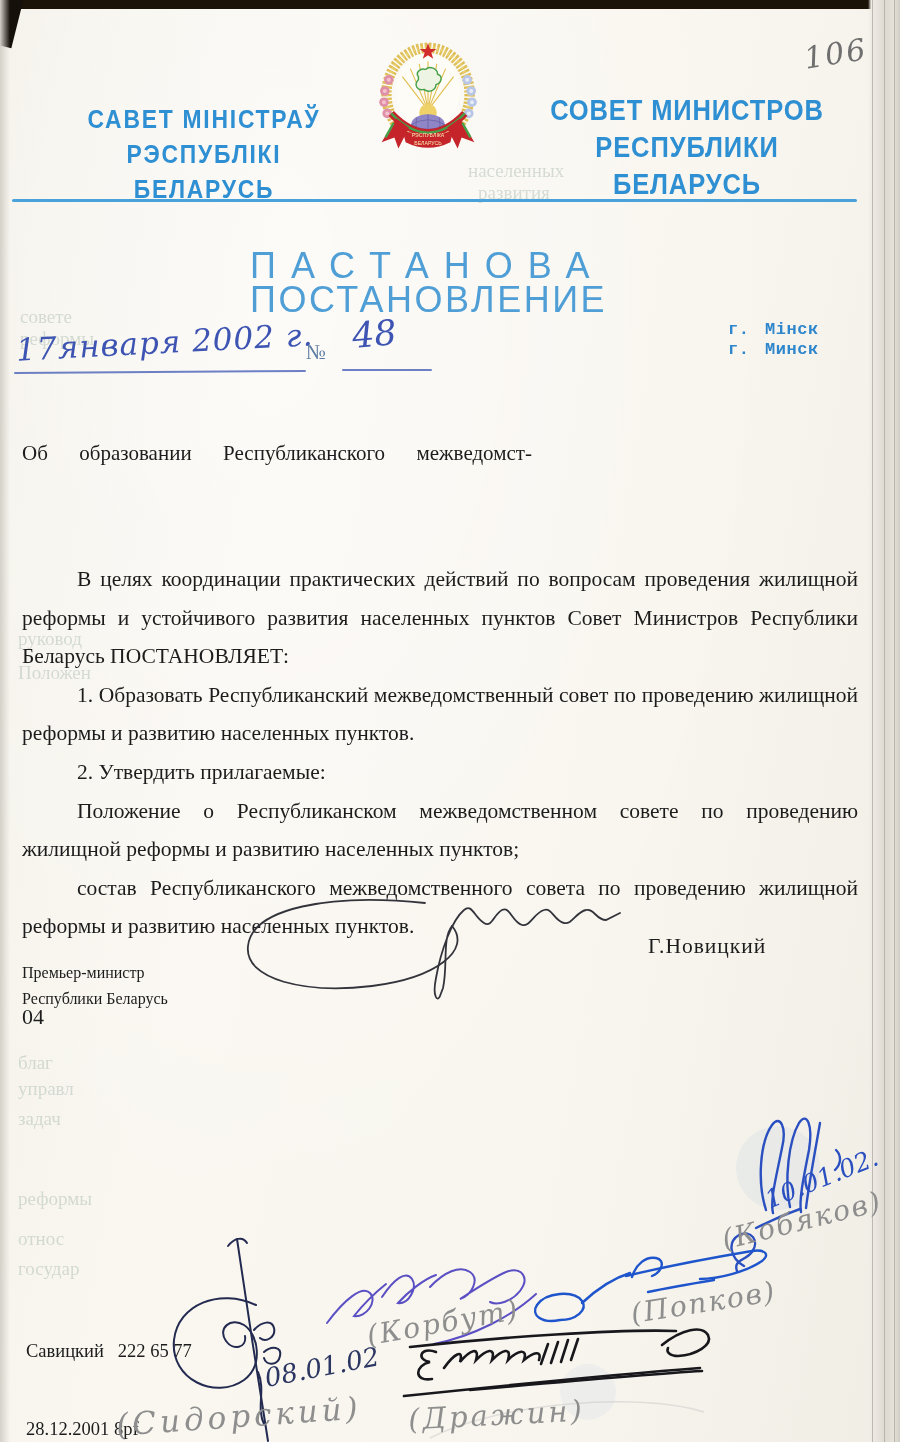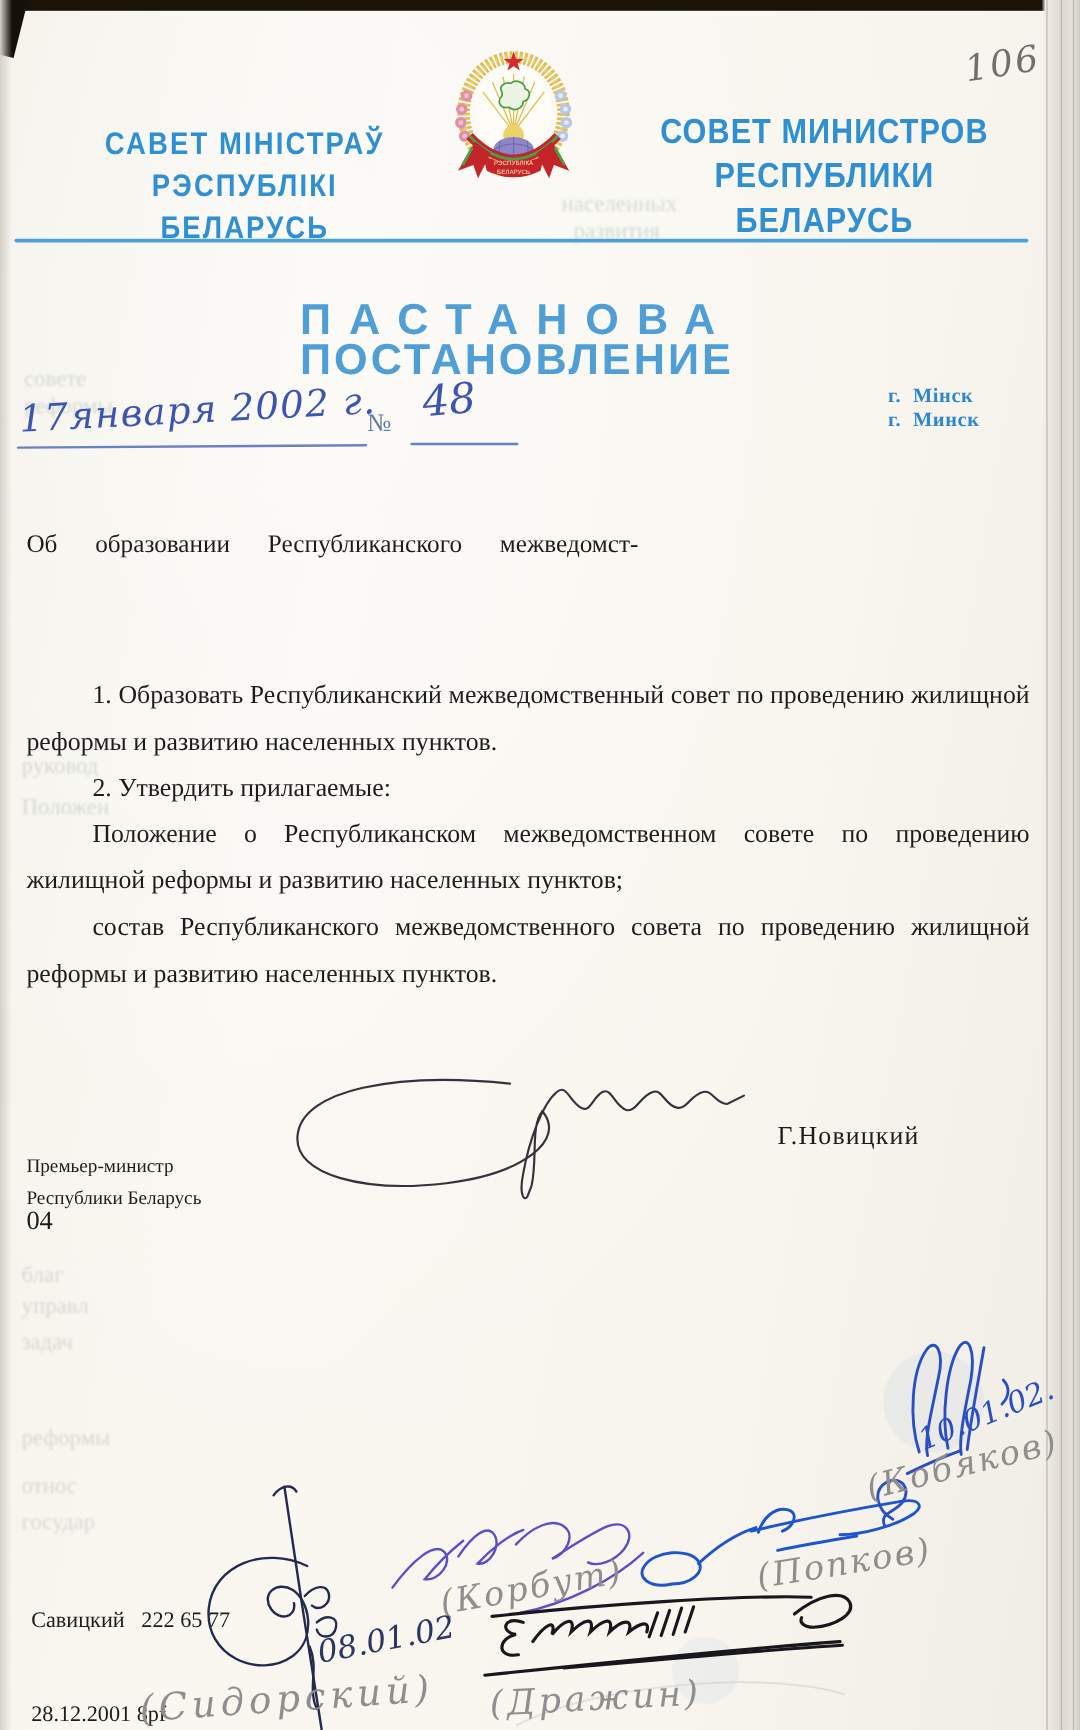--- a/index.html
+++ b/index.html
@@ -23,30 +23,30 @@
   .ink-blue{font-family:"DejaVu Serif",serif;font-style:italic;color:#3d54b2;}
 
   .page-num{position:absolute;left:804px;top:36px;font-size:30px;color:#6f6f6f;transform:rotate(-9deg);letter-spacing:2px;}
 
   .org{position:absolute;text-align:center;color:#2e8fd2;font-family:"Liberation Sans",sans-serif;font-weight:700;}
   .org-by{left:48px;top:102px;width:312px;font-size:26px;line-height:35px;letter-spacing:2px;transform:scaleX(.88);transform-origin:center;}
   .org-ru{left:512px;top:92px;width:350px;font-size:29px;line-height:37px;letter-spacing:1px;transform:scaleX(.88);transform-origin:center;}
 
   .rule{position:absolute;left:12px;top:199px;width:845px;height:3px;background:#4aa2da;border-radius:2px;}
 
-  .doc-title{position:absolute;left:250px;top:249px;color:#4f9fd6;font-family:"Liberation Sans",sans-serif;font-weight:700;}
+  .doc-title{position:absolute;left:250px;top:249px;color:#4f9fd6;font-family:"Liberation Sans",sans-serif;font-weight:400;}
   .doc-title .by{font-size:36px;letter-spacing:15px;line-height:34px;}
   .doc-title .ru{font-size:36px;letter-spacing:2.5px;line-height:34px;}
 
   .hw-date{position:absolute;left:16px;top:324px;font-size:31px;transform:rotate(-3deg);letter-spacing:1px;}
   .hw-no{position:absolute;left:352px;top:314px;font-size:35px;transform:rotate(-5deg);}
   .num-sign{position:absolute;left:306px;top:340px;font-size:21px;color:#5d7ca3;}
   .u-date{position:absolute;left:14px;top:371px;width:292px;height:2px;background:#4a62b8;transform:rotate(-.4deg);border-radius:2px;opacity:.8;}
   .u-no{position:absolute;left:342px;top:369px;width:90px;height:2px;background:#4a62b8;border-radius:2px;opacity:.8;}
-  .place{position:absolute;left:728px;top:320px;color:#2e86cc;font-family:Liberation Serif, serif;font-weight:700;font-size:17px;line-height:20px;word-spacing:5px;letter-spacing:.5px;margin-left:12px;}
+  .place{position:absolute;left:728px;top:320px;color:#2e86cc;font-family:Liberation Mono, monospace;font-weight:700;font-size:17px;line-height:20px;word-spacing:5px;letter-spacing:.5px;}
 
   .subject{position:absolute;left:22px;top:440px;width:510px;font-size:21px;line-height:26.5px;}
   .subject .j{text-align:justify;text-align-last:justify;}
 
   .body-text{position:absolute;left:22px;top:560px;width:836px;font-size:21.5px;line-height:38.6px;text-align:justify;}
   .body-text p{margin:0;text-indent:55px;}
 
   .sig-pos{position:absolute;left:22px;top:960px;font-size:16px;line-height:26px;}
   .sig-name{position:absolute;left:648px;top:934px;font-size:21.5px;letter-spacing:1px;}
   .dept{position:absolute;left:22px;top:1004px;font-size:22px;}
@@ -157,20 +157,21 @@
   <div class="place">
     <div>г. Мінск</div>
     <div>г. Минск</div>
   </div>
 
   <div class="subject">
     <div class="j">Об образовании Республиканского межведомст-</div>
   </div>
 
   <div class="body-text">
+    <p>В целях координации практических действий по вопросам проведения жилищной реформы и устойчивого развития населенных пунктов Совет Министров Республики Беларусь ПОСТАНОВЛЯЕТ:</p>
     <p>1. Образовать Республиканский межведомственный совет по проведению жилищной реформы и развитию населенных пунктов.</p>
     <p>2. Утвердить прилагаемые:</p>
     <p>Положение о Республиканском межведомственном совете по проведению жилищной реформы и развитию населенных пунктов;</p>
     <p>состав Республиканского межведомственного совета по проведению жилищной реформы и развитию населенных пунктов.</p>
   </div>
 
   <div class="sig-pos">
     <div>Премьер-министр</div>
     <div>Республики Беларусь</div>
   </div>

